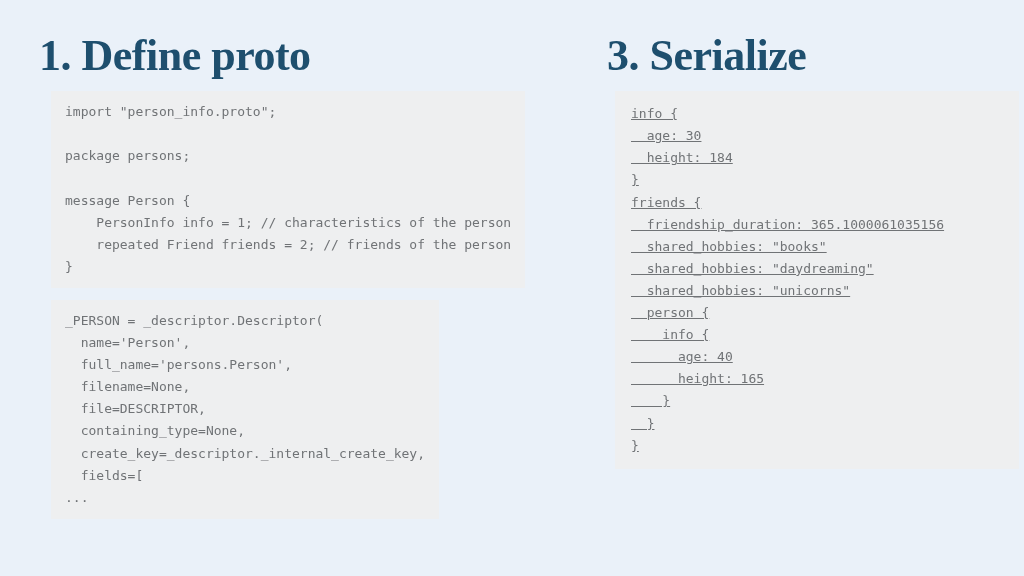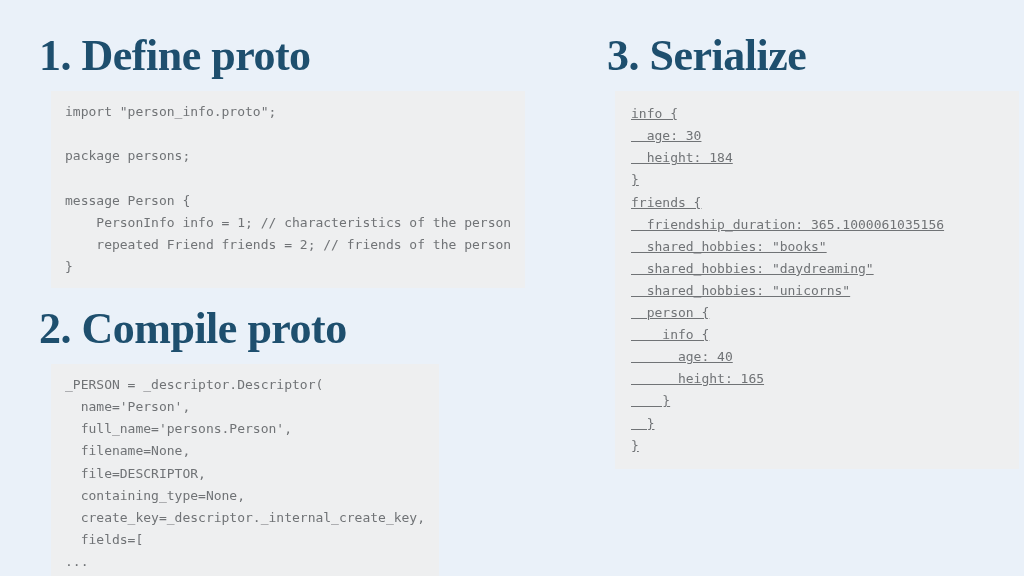--- a/index.html
+++ b/index.html
@@ -59,21 +59,20 @@
 <div class="col-left">
   <h1 class="heading">1. Define proto</h1>
   <pre class="codeblock">import "person_info.proto";
 
 package persons;
 
 message Person {
     PersonInfo info = 1; // characteristics of the person
     repeated Friend friends = 2; // friends of the person
 }</pre>
-  <h1 class="heading">2. Compile proto</h1>
   <pre class="codeblock">_PERSON = _descriptor.Descriptor(
   name='Person',
   full_name='persons.Person',
   filename=None,
   file=DESCRIPTOR,
   containing_type=None,
   create_key=_descriptor._internal_create_key,
   fields=[
 ...</pre>
 </div>

